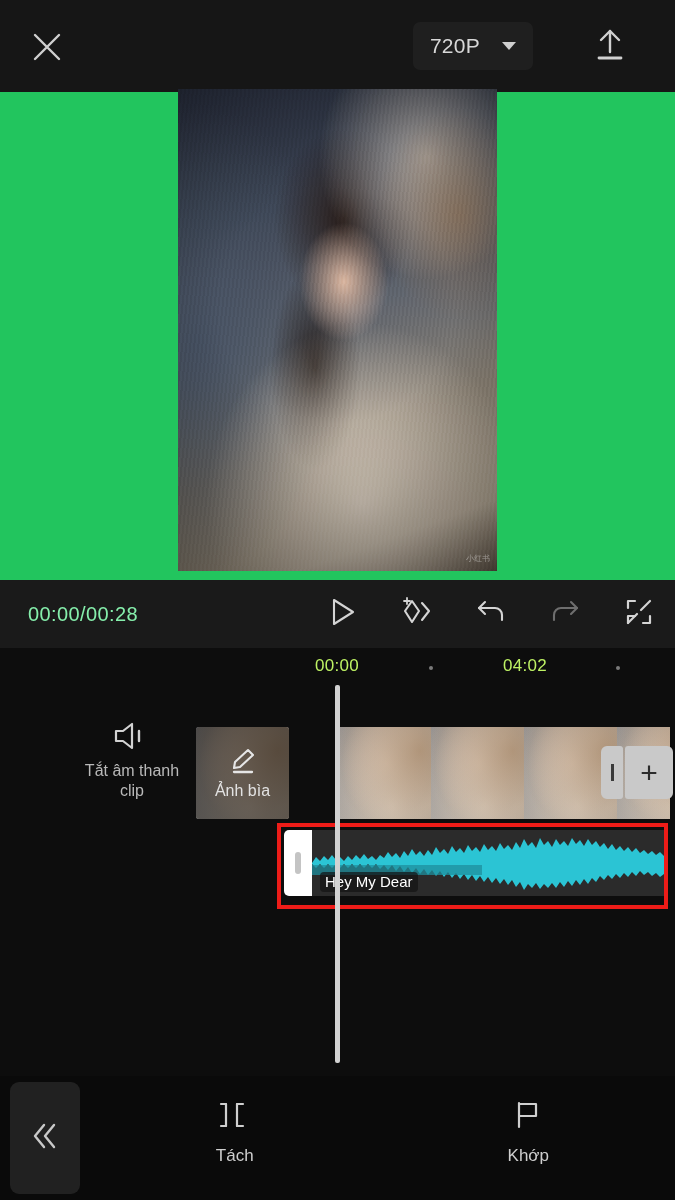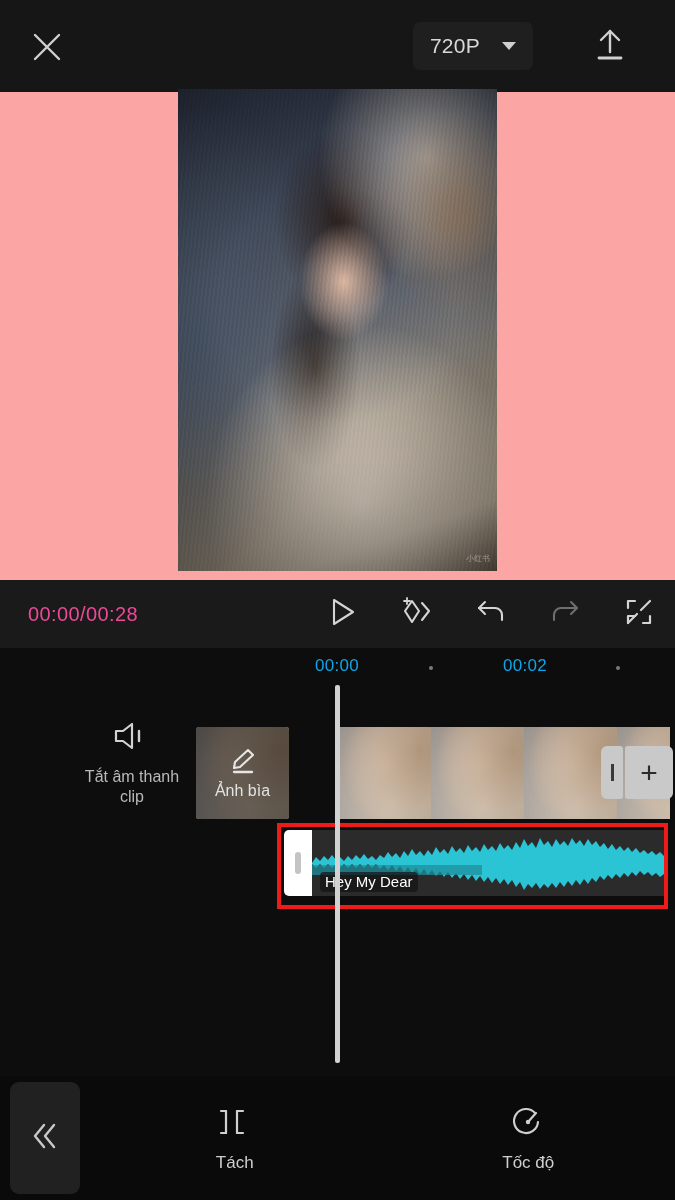--- a/index.html
+++ b/index.html
@@ -47,21 +47,21 @@
   .export-btn {
     position: absolute; left: 585px; top: 22px;
     width: 50px; height: 50px;
     display: flex; align-items: center; justify-content: center;
   }
 
   
   .preview {
     position: absolute; top: 92px; left: 0;
     width: 675px; height: 488px;
-    background: #fca5a5;
+    background: #22c55e;
   }
   .video-frame {
     position: absolute;
     left: 178px; top: -3px;
     width: 319px; height: 482px;
     overflow: hidden;
     background: #000;
   }
   
   .photo {
@@ -98,54 +98,54 @@
 
   
   .playbar {
     position: absolute; top: 580px; left: 0;
     width: 675px; height: 68px;
     background: #1a1a1a;
   }
   .timecode {
     position: absolute; left: 28px; top: 0; height: 68px;
     display: flex; align-items: center;
-    color: #ec4899; font-size: 20px; letter-spacing: 0.4px;
+    color: #86efac; font-size: 20px; letter-spacing: 0.4px;
   }
   .pb-icons {
     position: absolute; right: 16px; top: 0; height: 68px;
     display: flex; align-items: center; gap: 34px;
   }
   .pb-ic { width: 40px; height: 40px; display: flex; align-items: center; justify-content: center; }
 
   
   .timeline {
     position: absolute; top: 648px; left: 0;
     width: 675px; height: 428px;
     background: #0d0d0d;
     overflow: hidden;
   }
   .ruler { position: absolute; top: 0; left: 0; width: 675px; height: 40px; }
   .ruler .tick-lbl {
     position: absolute; top: 8px;
-    color: #0ea5e9; font-size: 17px; letter-spacing: 0.3px;
+    color: #bef264; font-size: 17px; letter-spacing: 0.3px;
     transform: translateX(-50%);
   }
   .ruler .tick-dot {
     position: absolute; top: 18px;
     width: 4px; height: 4px; border-radius: 50%;
     background: #7a7a7a; transform: translateX(-50%);
   }
 
   
   .vtrack { position: absolute; top: 79px; left: 0; height: 92px; width: 675px; }
   .mute-ctl {
     position: absolute; left: 62px; top: -8px;
     width: 140px; height: 108px;
     display: flex; flex-direction: column; align-items: center; justify-content: flex-start;
-    gap: 10px;
+    gap: 4px;
   }
   .mute-ctl .mlabel {
     color: #b9b9b9; font-size: 16px; line-height: 20px; text-align: center;
   }
   .cover-thumb {
     position: absolute; left: 196px; top: 0;
     width: 93px; height: 92px;
     overflow: hidden;
     border-radius: 3px;
   }
@@ -232,21 +232,21 @@
   .collapse-btn {
     position: absolute; left: 10px; top: 6px;
     width: 70px; height: 112px;
     background: #212121;
     border-radius: 9px;
     display: flex; align-items: center; justify-content: center;
   }
   .tools {
     position: absolute; left: 88px; top: 0;
     width: 587px; height: 124px;
-    display: flex; align-items: center;
+    display: flex; 
   }
   .tool {
     flex: 1; height: 110px;
     display: flex; flex-direction: column; align-items: center; justify-content: center; gap: 12px;
   }
   .tool .tlabel { color: #cfcfcf; font-size: 17px; }
   .tool .ticon { height: 38px; display: flex; align-items: center; justify-content: center; }
 </style>
 </head>
 <body>
@@ -342,21 +342,21 @@
       </div>
 
     </div>
   </div>
 
   <div class="timeline">
 
     <div class="ruler">
       <div class="tick-lbl" style="left:337px">00:00</div>
       <div class="tick-dot" style="left:431px"></div>
-      <div class="tick-lbl" style="left:525px">00:02</div>
+      <div class="tick-lbl" style="left:525px">04:02</div>
       <div class="tick-dot" style="left:618px"></div>
     </div>
 
     <div class="vtrack">
 
       <div class="mute-ctl">
         <span>
           <svg width="42" height="34" viewBox="0 0 42 34">
             <path d="M5 12 L12 12 L21 5 L21 29 L12 22 L5 22 Z" fill="none" stroke="#d2d2d2" stroke-width="2.2" stroke-linejoin="round"></path>
             <path d="M28 12 L28 22" stroke="#d2d2d2" stroke-width="2.4" stroke-linecap="round"></path>
@@ -461,30 +461,29 @@
             <path d="M8 6 L8 28" stroke="#cfcfcf" stroke-width="2.2" stroke-linecap="round"></path>
             <path d="M3 6 L8 6 M3 28 L8 28" stroke="#cfcfcf" stroke-width="2.2" stroke-linecap="round"></path>
             <path d="M19 6 L19 28" stroke="#cfcfcf" stroke-width="2.2" stroke-linecap="round"></path>
             <path d="M19 6 L25 6 M19 28 L25 28" stroke="#cfcfcf" stroke-width="2.2" stroke-linecap="round"></path>
             <path d="M13.5 8 L13.5 26" stroke="#cfcfcf" stroke-width="1.6" stroke-linecap="round" opacity="0"></path>
           </svg>
         </div>
         <span class="tlabel">Tách</span>
       </div>
 
-
-
       <div class="tool">
         <div class="ticon">
           <svg width="34" height="34" viewBox="0 0 34 34">
-            <path d="M24 8 A12 12 0 1 0 27 17" fill="none" stroke="#cfcfcf" stroke-width="2.2" stroke-linecap="round"></path>
-            <path d="M17 17 L25 8" stroke="#cfcfcf" stroke-width="2.2" stroke-linecap="round"></path>
-            <circle cx="17" cy="17" r="2.2" fill="#cfcfcf"></circle>
+            <path d="M8 5 L8 29" stroke="#cfcfcf" stroke-width="2.2" stroke-linecap="round"></path>
+            <path d="M8 6 L25 6 L25 18 L8 18" fill="none" stroke="#cfcfcf" stroke-width="2.2" stroke-linejoin="round"></path>
           </svg>
         </div>
-        <span class="tlabel">Tốc độ</span>
-      </div>
+        <span class="tlabel">Khớp</span>
+      </div>
+
+
 
 
     </div>
   </div>
 
 </div>
 
 </body></html>

